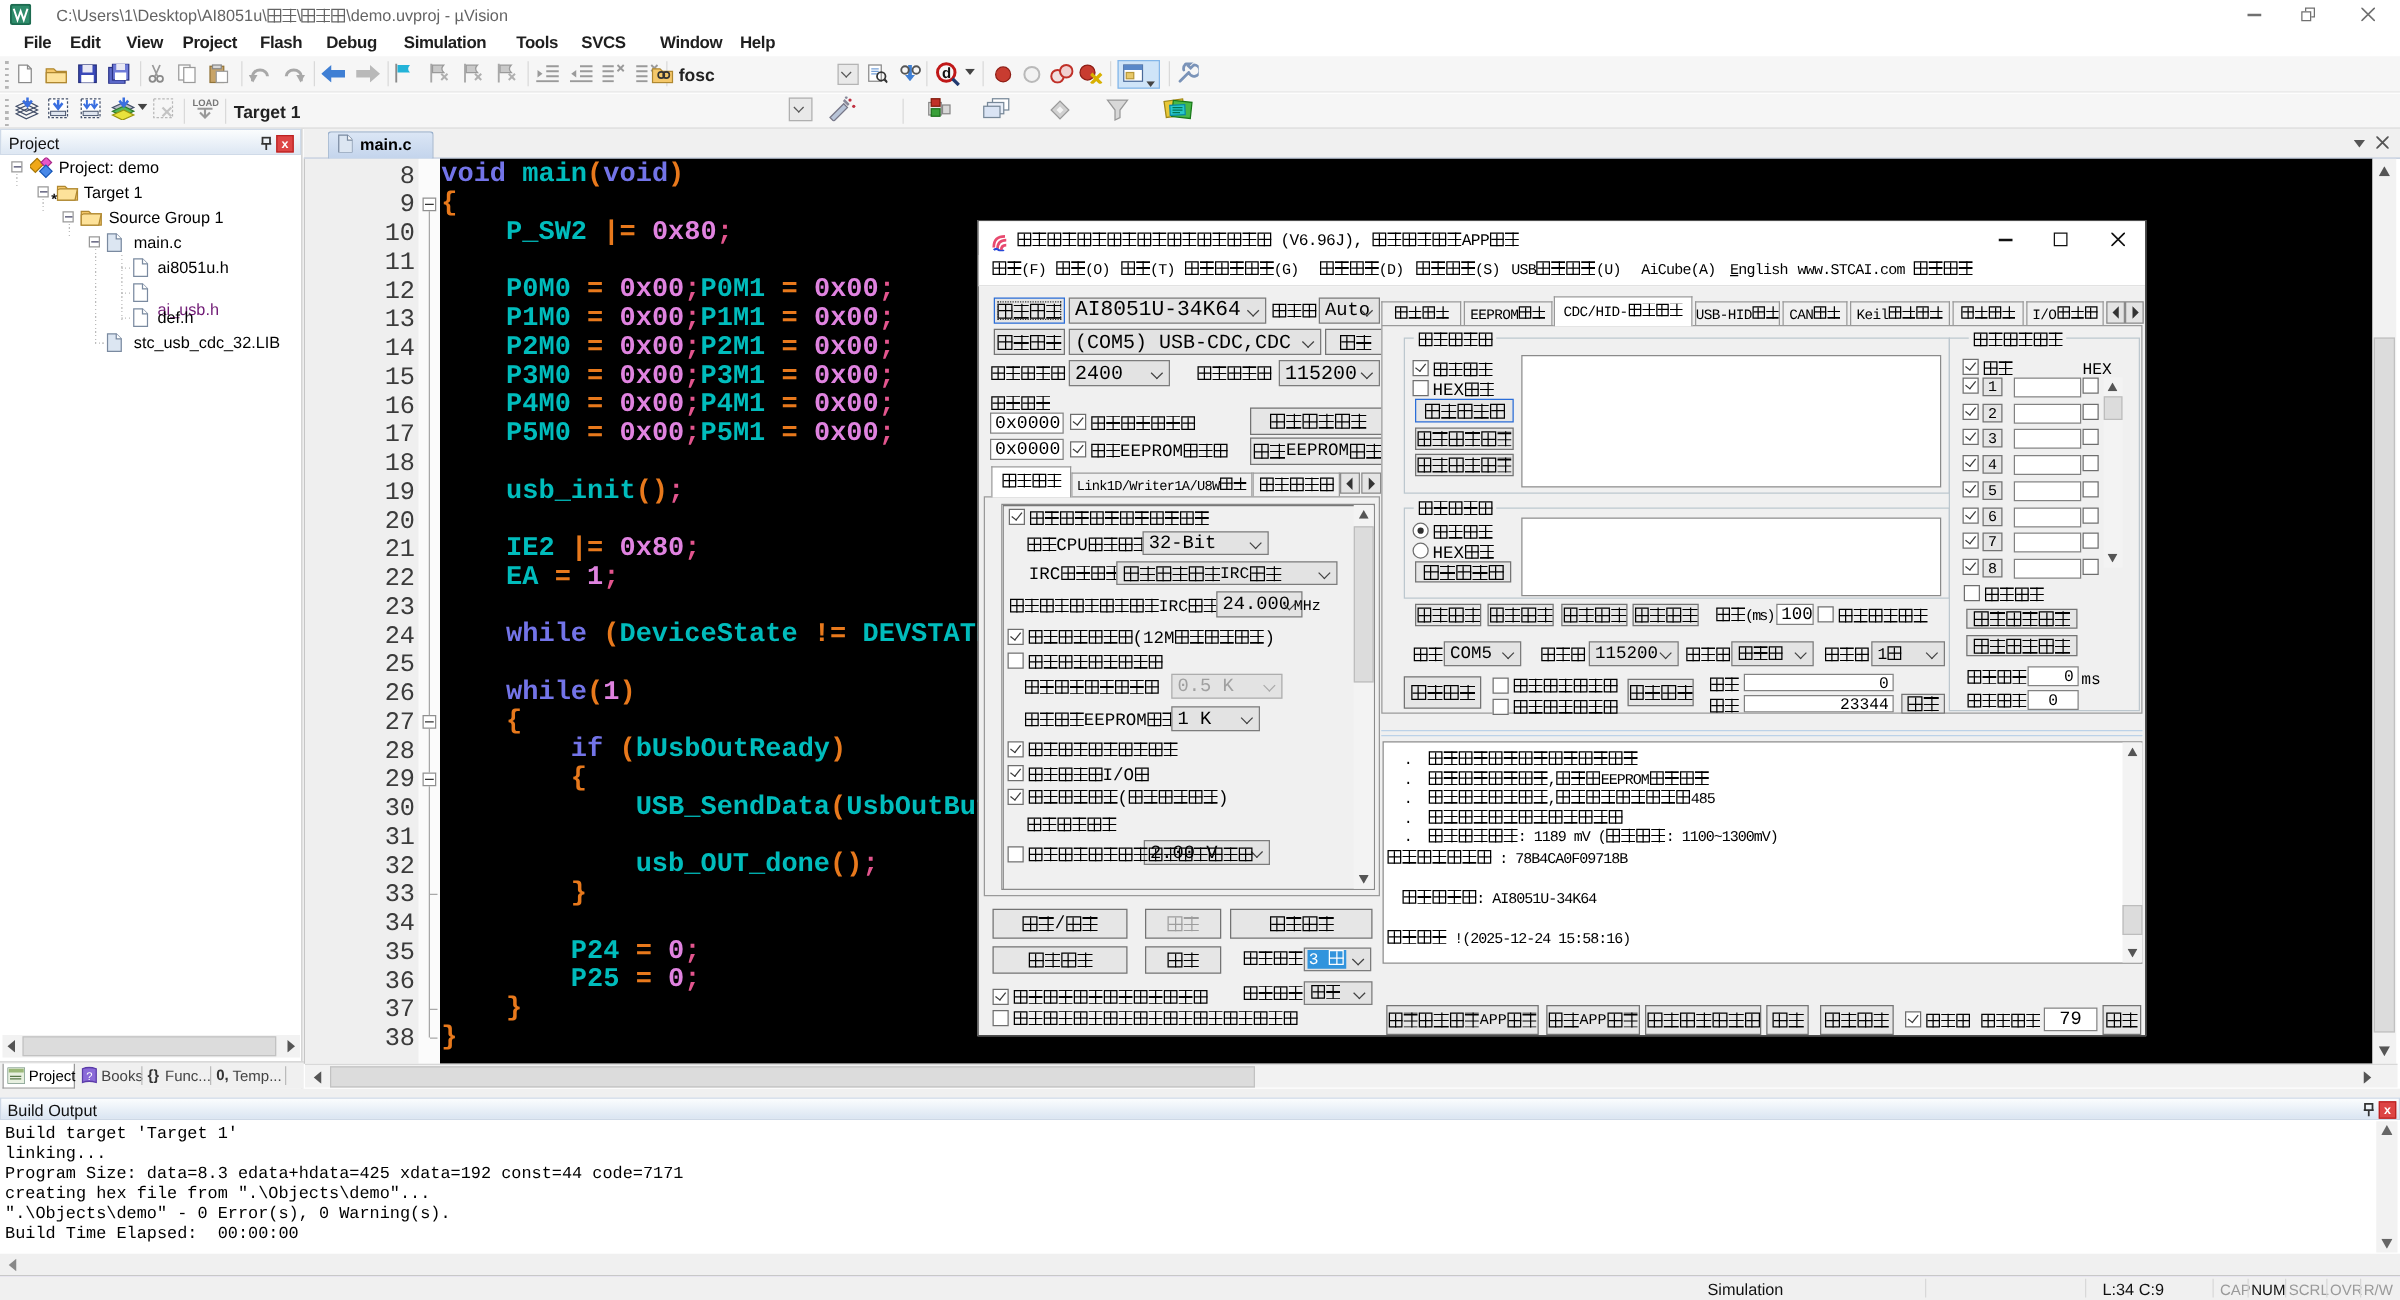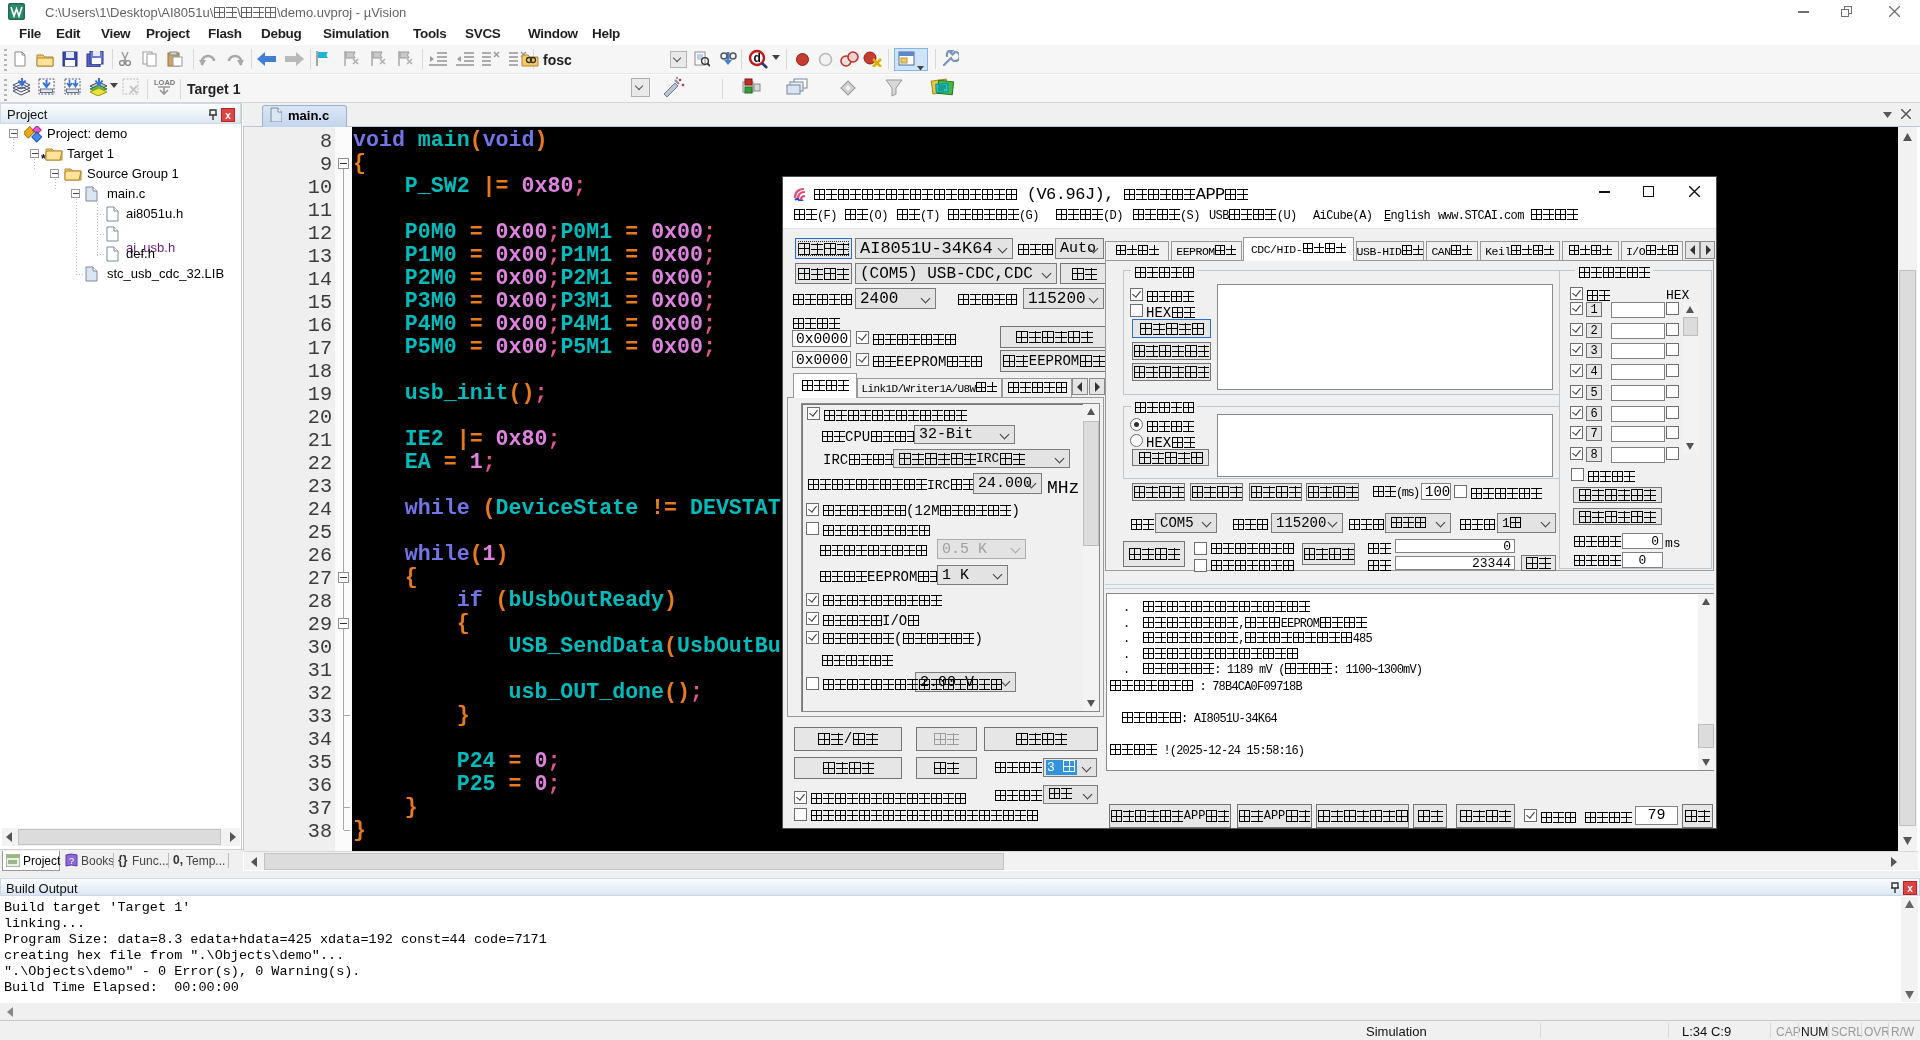--- a/index.html
+++ b/index.html
@@ -554,21 +554,21 @@
 <div class="a" style="left:782px;top:176px;width:935px;height:653px;background:#f0f0f0;border:1px solid #4e4e4e;z-index:10">
     <div class="a" style="left:0;top:0;width:933px;height:52px;background:#fff"></div>
     <svg class="a" style="left:10px;top:8px" width="17" height="16">
       <g fill="none">
         <path d="M2 13 q0 -9 9 -9" stroke="#e84a6f" stroke-width="2.2"></path>
         <path d="M5 14 q0 -7 7 -7" stroke="#e84a6f" stroke-width="2.2"></path>
         <path d="M8 15 q0 -4 4 -4" stroke="#e84a6f" stroke-width="2.2"></path>
         <path d="M2 15 q2 -2 4 0 q2 2 4 0" stroke="#2848d8" stroke-width="1.8"></path>
       </g>
     </svg>
-    <div class="a s11 lb" style="left:30px;top:8px;font-size:17px;letter-spacing:-.5px"><i></i><u></u><i></i><u></u><i></i><u></u><i></i><u></u><i></i><u></u><i></i><u></u><i></i><u></u><i></i><u></u><i></i> (V6.96J), <i></i><u></u><i></i><u></u><i></i><u></u>APP<i></i><u></u></div>
+    <div class="a s11 lb" style="left:30px;top:8px;font-size:13px;letter-spacing:-.5px"><i></i><u></u><i></i><u></u><i></i><u></u><i></i><u></u><i></i><u></u><i></i><u></u><i></i><u></u><i></i><u></u><i></i> (V6.96J), <i></i><u></u><i></i><u></u><i></i><u></u>APP<i></i><u></u></div>
     <div class="a" style="left:816px;top:14px;width:11px;height:1.6px;background:#111"></div>
     <div class="a" style="left:860px;top:9px;width:11px;height:11px;border:1.4px solid #111"></div>
     <svg class="a" style="left:906px;top:9px" width="11" height="11">
       <path d="M0 0 L11 11 M11 0 L0 11" stroke="#111" stroke-width="1.4"></path>
     </svg>
     <div class="a" style="left:0;top:27px;width:933px;height:25px;background:#fff;border-bottom:1px solid #e2e2e2"></div>
     <div class="a s11 lb" style="left:10px;top:32px;font-size:12px;letter-spacing:-.6px"><i></i><u></u>(F)</div>
     <div class="a s11 lb" style="left:61px;top:32px;font-size:12px;letter-spacing:-.6px"><i></i><u></u>(O)</div>
     <div class="a s11 lb" style="left:113px;top:32px;font-size:12px;letter-spacing:-.6px"><i></i><u></u>(T)</div>
     <div class="a s11 lb" style="left:164px;top:32px;font-size:12px;letter-spacing:-.6px"><i></i><u></u><i></i><u></u><i></i><u></u>(G)</div>
@@ -636,21 +636,21 @@
     <div class="a" style="left:4px;top:220px;width:317px;height:320px;background:#f0f0f0;border:1px solid #9a9a9a"></div>
     <div class="a" style="left:18px;top:226px;width:299px;height:309px;background:#f0f0f0;border:1px solid #8a8a8a;box-shadow:inset 1px 1px 0 #777"></div>
     <div class="cb c" style="left:24px;top:230px"></div>
     <div class="a s11 lb" style="left:40px;top:231px;font-size:14px;"><i></i><u></u><i></i><u></u><i></i><u></u><i></i><u></u><i></i><u></u><i></i><u></u></div>
     <div class="a s11 lb" style="left:38px;top:252px;font-size:14px;"><i></i><u></u>CPU<i></i><u></u><i></i><u></u></div>
     <div class="a cmb " style="left:131px;top:248px;width:101px;height:19px;">32-Bit</div>
     <div class="a s11 lb" style="left:40px;top:275px;font-size:14px;">IRC<i></i><u></u><i></i><u></u></div>
     <div class="a cmb " style="left:110px;top:272px;width:177px;height:19px;font-size:13px"><i></i><u></u><i></i><u></u><i></i><u></u>IRC<i></i><u></u></div>
     <div class="a s11 lb" style="left:24px;top:301px;font-size:14px;font-size:13px"><i></i><u></u><i></i><u></u><i></i><u></u><i></i><u></u><i></i><u></u>IRC<i></i><u></u></div>
     <div class="a cmb " style="left:190px;top:296px;width:69px;height:21px;">24.000</div>
-    <div class="a s11 lb" style="left:264px;top:301px;font-size:18px;">MHz</div>
+    <div class="a s11 lb" style="left:252px;top:301px;font-size:12px;">MHz</div>
     <div class="cb c" style="left:23px;top:326px"></div>
     <div class="a s11 lb" style="left:39px;top:326px;font-size:14px;"><i></i><u></u><i></i><u></u><i></i><u></u><i></i>(12M<i></i><u></u><i></i><u></u><i></i><u></u>)</div>
     <div class="cb" style="left:23px;top:345px"></div>
     <div class="a s11 lb" style="left:39px;top:346px;font-size:14px;"><i></i><u></u><i></i><u></u><i></i><u></u><i></i><u></u><i></i></div>
     <div class="a s11 lb" style="left:36px;top:366px;font-size:14px;"><i></i><u></u><i></i><u></u><i></i><u></u><i></i><u></u><i></i></div>
     <div class="a cmb dis" style="left:154px;top:362px;width:89px;height:20px;">0.5 K</div>
     <div class="a s11 lb" style="left:36px;top:392px;font-size:14px;"><i></i><u></u><i></i><u></u>EEPROM<i></i><u></u></div>
     <div class="a cmb " style="left:154px;top:388px;width:71px;height:20px;">1  K</div>
     <div class="cb c" style="left:23px;top:416px"></div>
     <div class="a s11 lb" style="left:39px;top:416px;font-size:14px;"><i></i><u></u><i></i><u></u><i></i><u></u><i></i><u></u><i></i><u></u></div>

